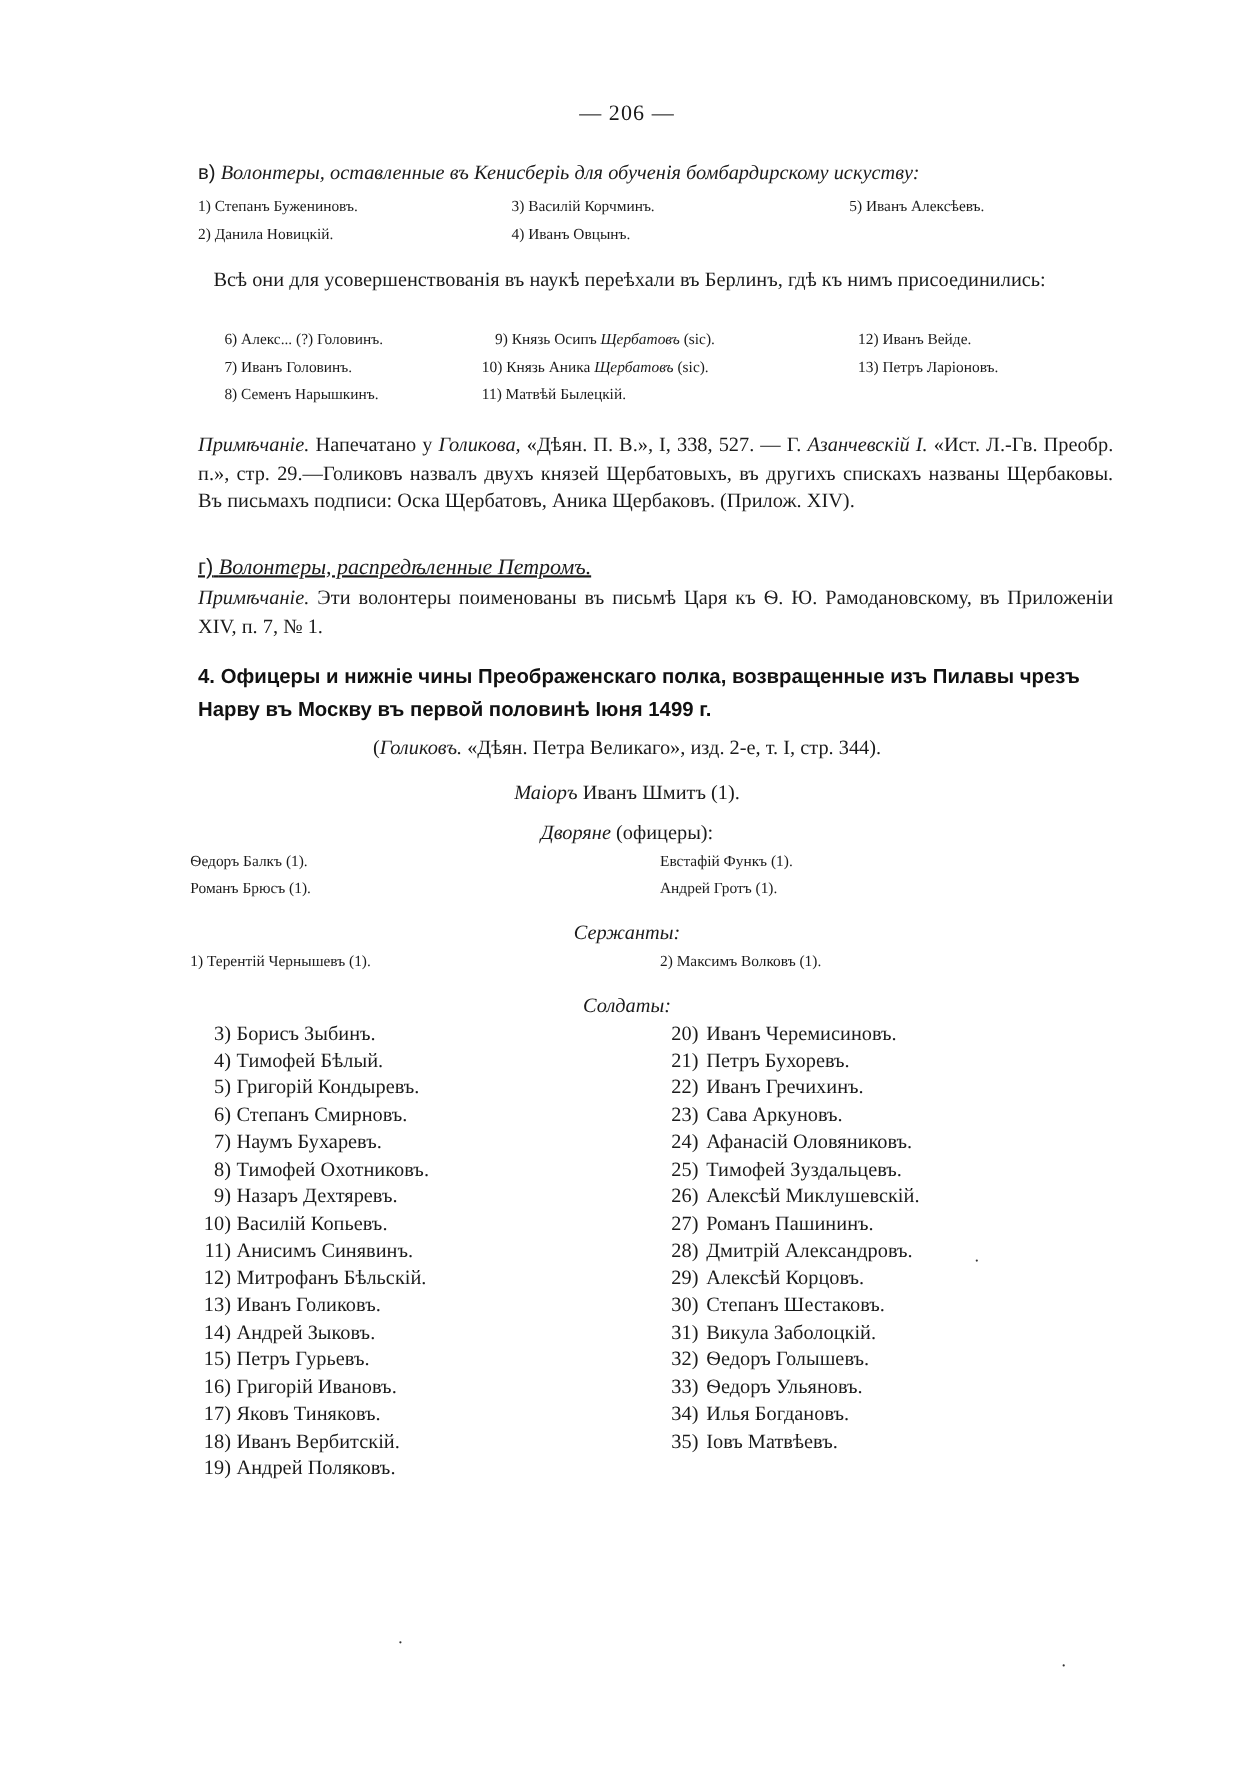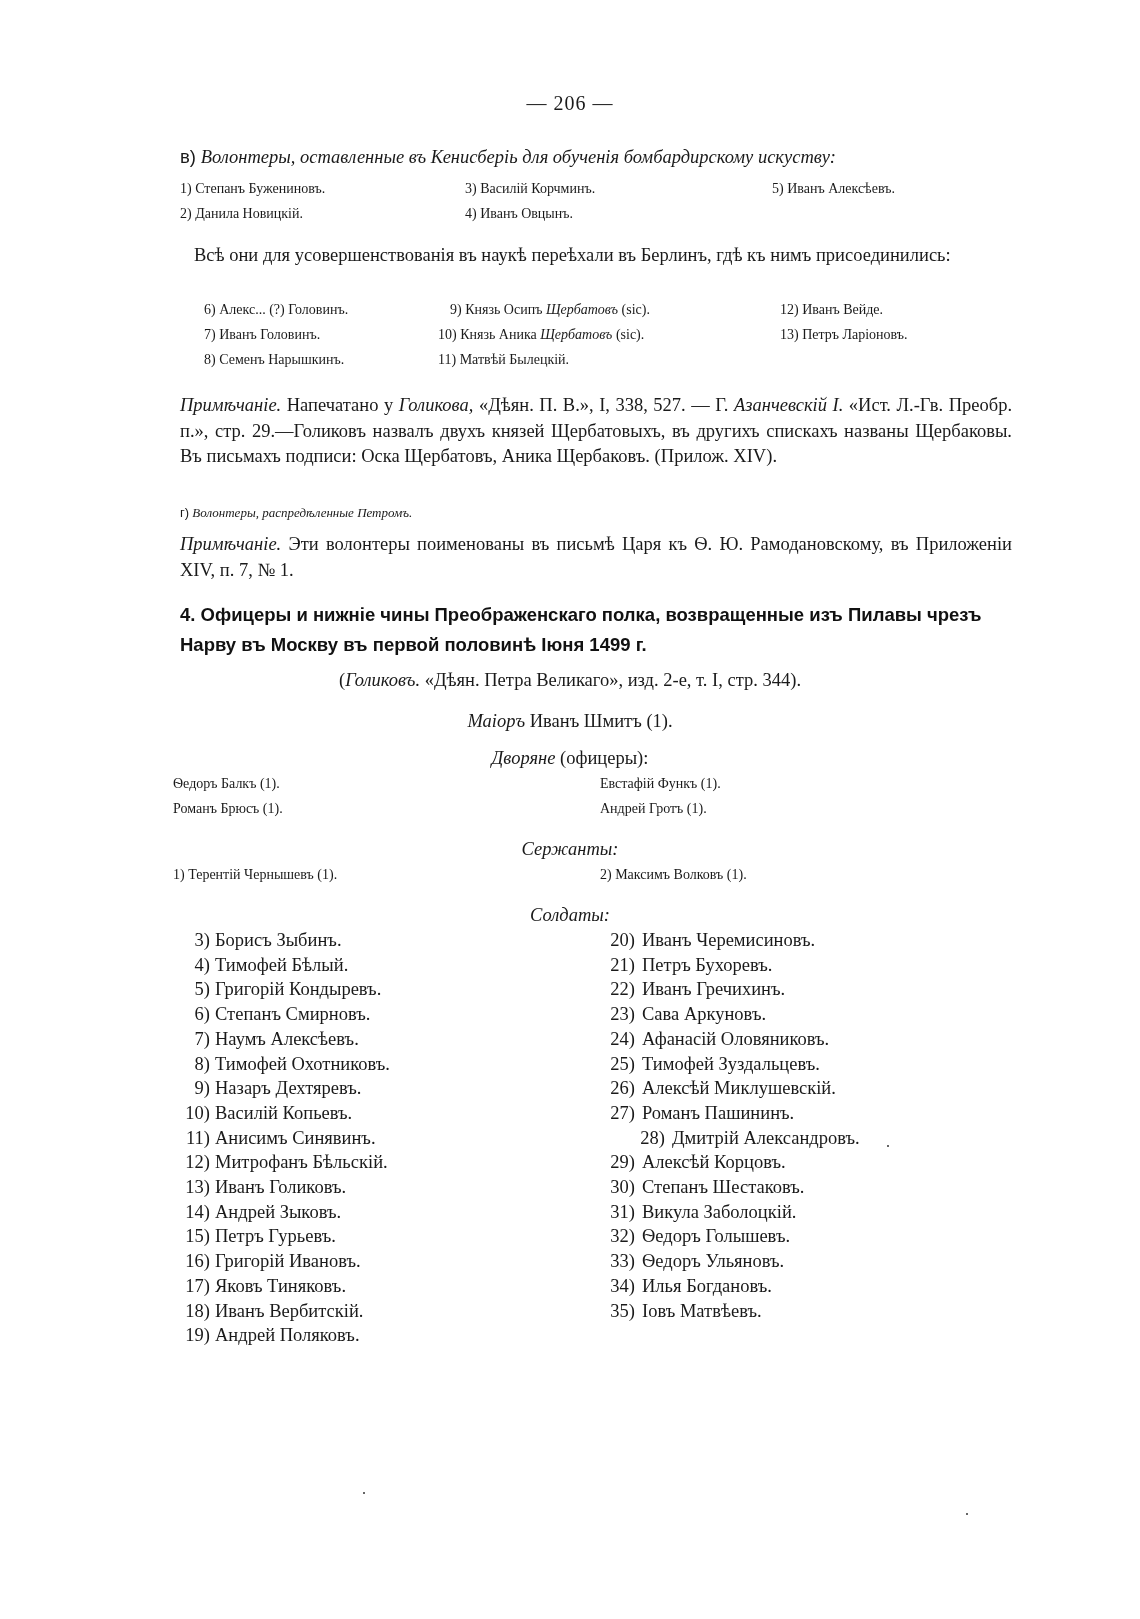--- a/index.html
+++ b/index.html
@@ -56,21 +56,21 @@
   <span>10) Князь Аника </span><span class="it">Щербатовъ</span><span> (sic).</span>
 </div>
 <div class="row" style="top:352px; left:438px;">11) Матвѣй Былецкій.</div>
 <div class="row" style="top:302px; left:780px;">12) Иванъ Вейде.</div>
 <div class="row" style="top:327px; left:780px;">13) Петръ Ларіоновъ.</div>
 
 <div class="para" style="top:393px; text-indent:0;">
   <span class="it">Примѣчаніе.</span><span> Напечатано у </span><span class="it">Голикова,</span><span> «Дѣян. П. В.», I, 338, 527. — Г. </span><span class="it">Азанчевскій I.</span><span> «Ист. Л.-Гв. Преобр. п.», стр. 29.—Голиковъ назвалъ двухъ князей Щербатовыхъ, въ другихъ спискахъ названы Щербаковы. Въ письмахъ подписи: Оска Щербатовъ, Аника Щербаковъ. (Прилож. XIV).</span>
 </div>
 
-<div class="abs" style="top:505px; left:180px; font-size:13px;">
+<div class="abs" style="top:505px; left:180px; font-size:20px;text-decoration:underline;">
   <span class="sans">г)</span>
   <span class="it">Волонтеры, распредѣленные Петромъ.</span>
 </div>
 <div class="para" style="top:532px;">
   <span class="it">Примѣчаніе.</span><span> Эти волонтеры поименованы въ письмѣ Царя къ Ѳ. Ю. Рамодановскому, въ Приложеніи XIV, п. 7, № 1.</span>
 </div>
 
 <div class="sec-title" style="top:600px;">4. Офицеры и нижніе чины Преображенскаго полка, возвращенные изъ Пилавы чрезъ Нарву въ Москву въ первой половинѣ Іюня 1499 г.</div>
 
 <div class="center" style="top:670px;">
@@ -94,21 +94,21 @@
 <div class="row" style="top:867px; left:173px;">1) Терентій Чернышевъ (1).</div>
 <div class="row" style="top:867px; left:600px;">2) Максимъ Волковъ (1).</div>
 
 <div class="center it" style="top:905px;">Солдаты:</div>
 
 <div id="soldiers-left">
     <div class="list-item" style="top: 930px; left: 170px;"><span class="num" style="width: 40px;">3)</span><span style="margin-left: 5px;">Борисъ Зыбинъ.</span></div>
     <div class="list-item" style="top: 954.7px; left: 170px;"><span class="num" style="width: 40px;">4)</span><span style="margin-left: 5px;">Тимофей Бѣлый.</span></div>
     <div class="list-item" style="top: 979.4px; left: 170px;"><span class="num" style="width: 40px;">5)</span><span style="margin-left: 5px;">Григорій Кондыревъ.</span></div>
     <div class="list-item" style="top: 1004.1px; left: 170px;"><span class="num" style="width: 40px;">6)</span><span style="margin-left: 5px;">Степанъ Смирновъ.</span></div>
-    <div class="list-item" style="top: 1028.8px; left: 170px;"><span class="num" style="width: 40px;">7)</span><span style="margin-left: 5px;">Наумъ Алексѣевъ.</span></div>
+    <div class="list-item" style="top: 1028.8px; left: 170px;"><span class="num" style="width: 40px;">7)</span><span style="margin-left: 5px;">Наумъ Бухаревъ.</span></div>
     <div class="list-item" style="top: 1053.5px; left: 170px;"><span class="num" style="width: 40px;">8)</span><span style="margin-left: 5px;">Тимофей Охотниковъ.</span></div>
     <div class="list-item" style="top: 1078.2px; left: 170px;"><span class="num" style="width: 40px;">9)</span><span style="margin-left: 5px;">Назаръ Дехтяревъ.</span></div>
     <div class="list-item" style="top: 1102.9px; left: 170px;"><span class="num" style="width: 40px;">10)</span><span style="margin-left: 5px;">Василій Копьевъ.</span></div>
     <div class="list-item" style="top: 1127.6px; left: 170px;"><span class="num" style="width: 40px;">11)</span><span style="margin-left: 5px;">Анисимъ Синявинъ.</span></div>
     <div class="list-item" style="top: 1152.3px; left: 170px;"><span class="num" style="width: 40px;">12)</span><span style="margin-left: 5px;">Митрофанъ Бѣльскій.</span></div>
     <div class="list-item" style="top: 1177px; left: 170px;"><span class="num" style="width: 40px;">13)</span><span style="margin-left: 5px;">Иванъ Голиковъ.</span></div>
     <div class="list-item" style="top: 1201.7px; left: 170px;"><span class="num" style="width: 40px;">14)</span><span style="margin-left: 5px;">Андрей Зыковъ.</span></div>
     <div class="list-item" style="top: 1226.4px; left: 170px;"><span class="num" style="width: 40px;">15)</span><span style="margin-left: 5px;">Петръ Гурьевъ.</span></div>
     <div class="list-item" style="top: 1251.1px; left: 170px;"><span class="num" style="width: 40px;">16)</span><span style="margin-left: 5px;">Григорій Ивановъ.</span></div>
     <div class="list-item" style="top: 1275.8px; left: 170px;"><span class="num" style="width: 40px;">17)</span><span style="margin-left: 5px;">Яковъ Тиняковъ.</span></div>
@@ -117,21 +117,21 @@
   </div>
 <div id="soldiers-right">
     <div class="list-item" style="top: 930px; left: 595px;"><span class="num" style="width: 40px;">20)</span><span style="margin-left: 7px;">Иванъ Черемисиновъ.</span></div>
     <div class="list-item" style="top: 954.7px; left: 595px;"><span class="num" style="width: 40px;">21)</span><span style="margin-left: 7px;">Петръ Бухоревъ.</span></div>
     <div class="list-item" style="top: 979.4px; left: 595px;"><span class="num" style="width: 40px;">22)</span><span style="margin-left: 7px;">Иванъ Гречихинъ.</span></div>
     <div class="list-item" style="top: 1004.1px; left: 595px;"><span class="num" style="width: 40px;">23)</span><span style="margin-left: 7px;">Сава Аркуновъ.</span></div>
     <div class="list-item" style="top: 1028.8px; left: 595px;"><span class="num" style="width: 40px;">24)</span><span style="margin-left: 7px;">Афанасій Оловяниковъ.</span></div>
     <div class="list-item" style="top: 1053.5px; left: 595px;"><span class="num" style="width: 40px;">25)</span><span style="margin-left: 7px;">Тимофей Зуздальцевъ.</span></div>
     <div class="list-item" style="top: 1078.2px; left: 595px;"><span class="num" style="width: 40px;">26)</span><span style="margin-left: 7px;">Алексѣй Миклушевскій.</span></div>
     <div class="list-item" style="top: 1102.9px; left: 595px;"><span class="num" style="width: 40px;">27)</span><span style="margin-left: 7px;">Романъ Пашининъ.</span></div>
-    <div class="list-item" style="top: 1127.6px; left: 625px;"><span class="num" style="width: 40px;">28)</span><span style="margin-left: 7px;">Дмитрій Александровъ.</span></div>
+    <div class="list-item" style="top: 1127.6px; left: 595px;"><span class="num" style="width: 40px;">28)</span><span style="margin-left: 7px;">Дмитрій Александровъ.</span></div>
     <div class="list-item" style="top: 1152.3px; left: 595px;"><span class="num" style="width: 40px; text-align: right;">29)</span><span style="margin-left: 7px;">Алексѣй Корцовъ.</span></div>
     <div class="list-item" style="top: 1177px; left: 595px;"><span class="num" style="width: 40px;">30)</span><span style="margin-left: 7px;">Степанъ Шестаковъ.</span></div>
     <div class="list-item" style="top: 1201.7px; left: 595px;"><span class="num" style="width: 40px;">31)</span><span style="margin-left: 7px;">Викула Заболоцкій.</span></div>
     <div class="list-item" style="top: 1226.4px; left: 595px;"><span class="num" style="width: 40px;">32)</span><span style="margin-left: 7px;">Ѳедоръ Голышевъ.</span></div>
     <div class="list-item" style="top: 1251.1px; left: 595px;"><span class="num" style="width: 40px;">33)</span><span style="margin-left: 7px;">Ѳедоръ Ульяновъ.</span></div>
     <div class="list-item" style="top: 1275.8px; left: 595px;"><span class="num" style="width: 40px;">34)</span><span style="margin-left: 7px;">Илья Богдановъ.</span></div>
     <div class="list-item" style="top: 1300.5px; left: 595px;"><span class="num" style="width: 40px;">35)</span><span style="margin-left: 7px;">Іовъ Матвѣевъ.</span></div>
   </div>
 
 <div class="speck" style="top:1145px; left:887px;"></div>

